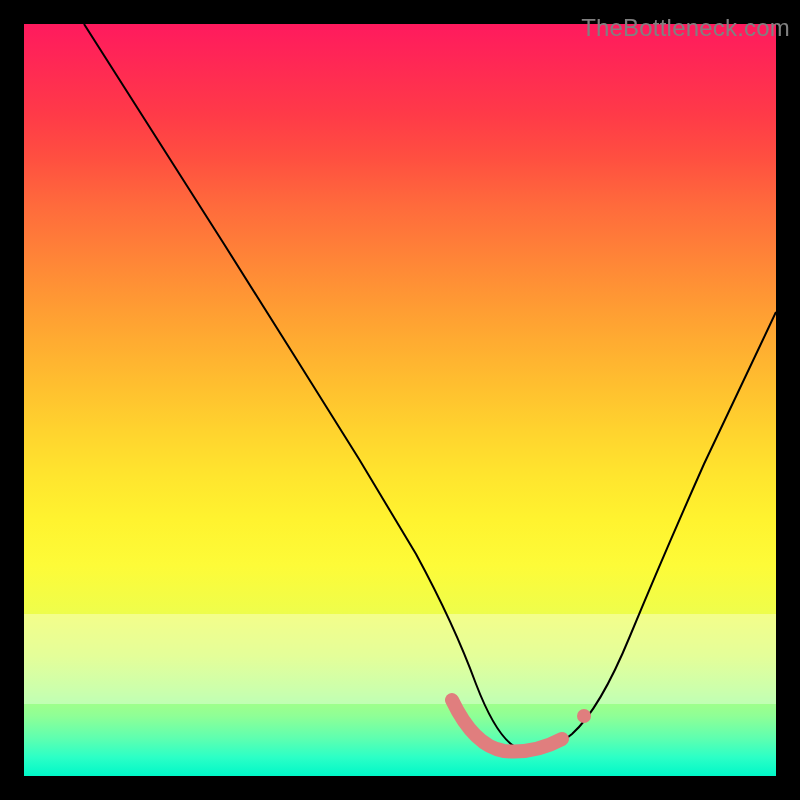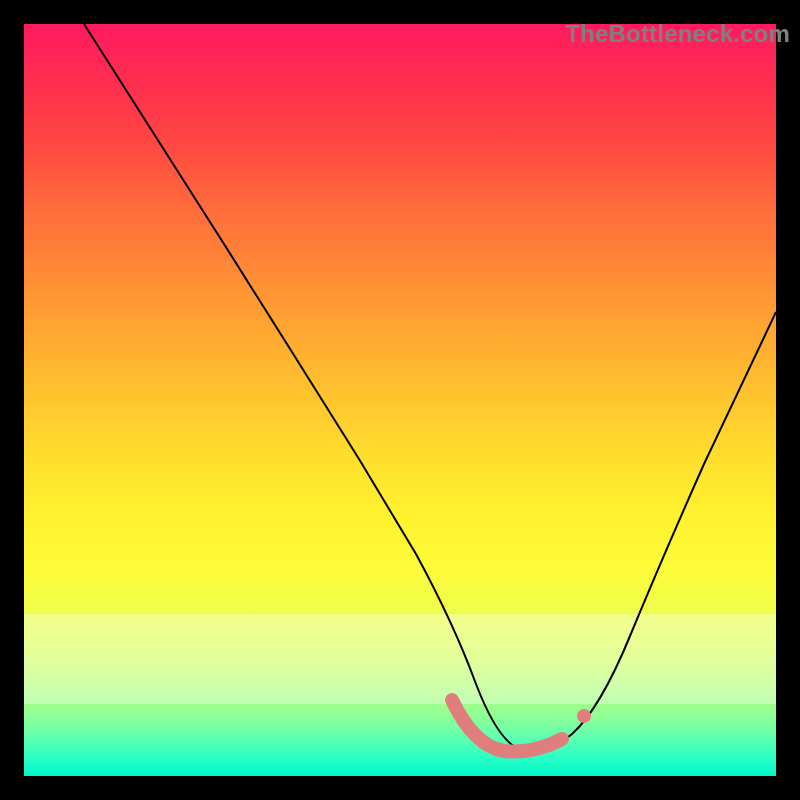--- a/index.html
+++ b/index.html
@@ -75,25 +75,25 @@
     fill: none;
     stroke: #e07e7e;
     stroke-width: 14;
     stroke-linecap: round;
   }
   .pink-dot {
     fill: #e07e7e;
   }
   .watermark {
     position: absolute;
-    top: 20px;
+    top: 14px;
     right: 10px;
     color: #808080;
     font-size: 24px;
-    font-weight: 700;
+    font-weight: 400;
     letter-spacing: 0.2px;
   }
 </style>
 </head>
 <body>
 
 <div class="frame">
 
   <div class="plot-area">
     <div class="gradient-bg"></div>

